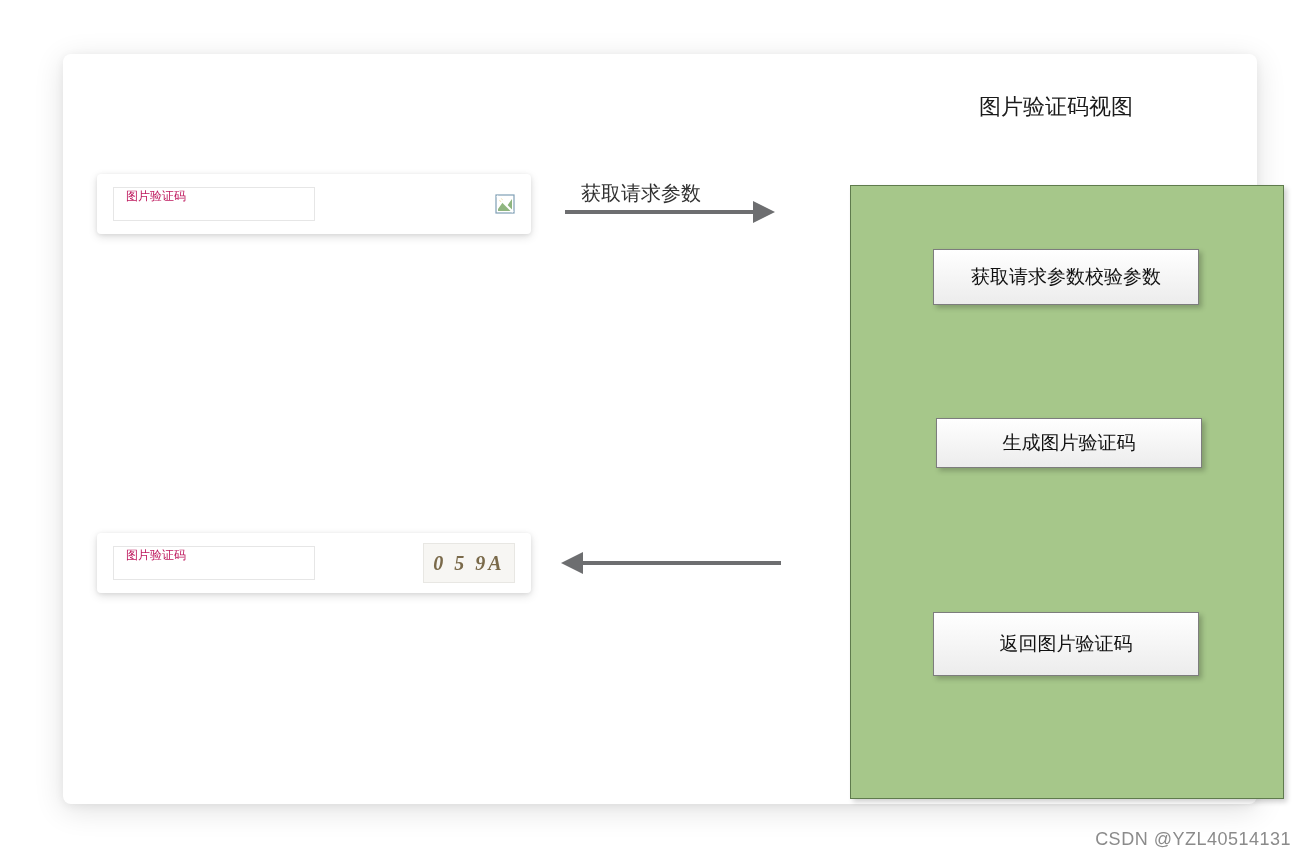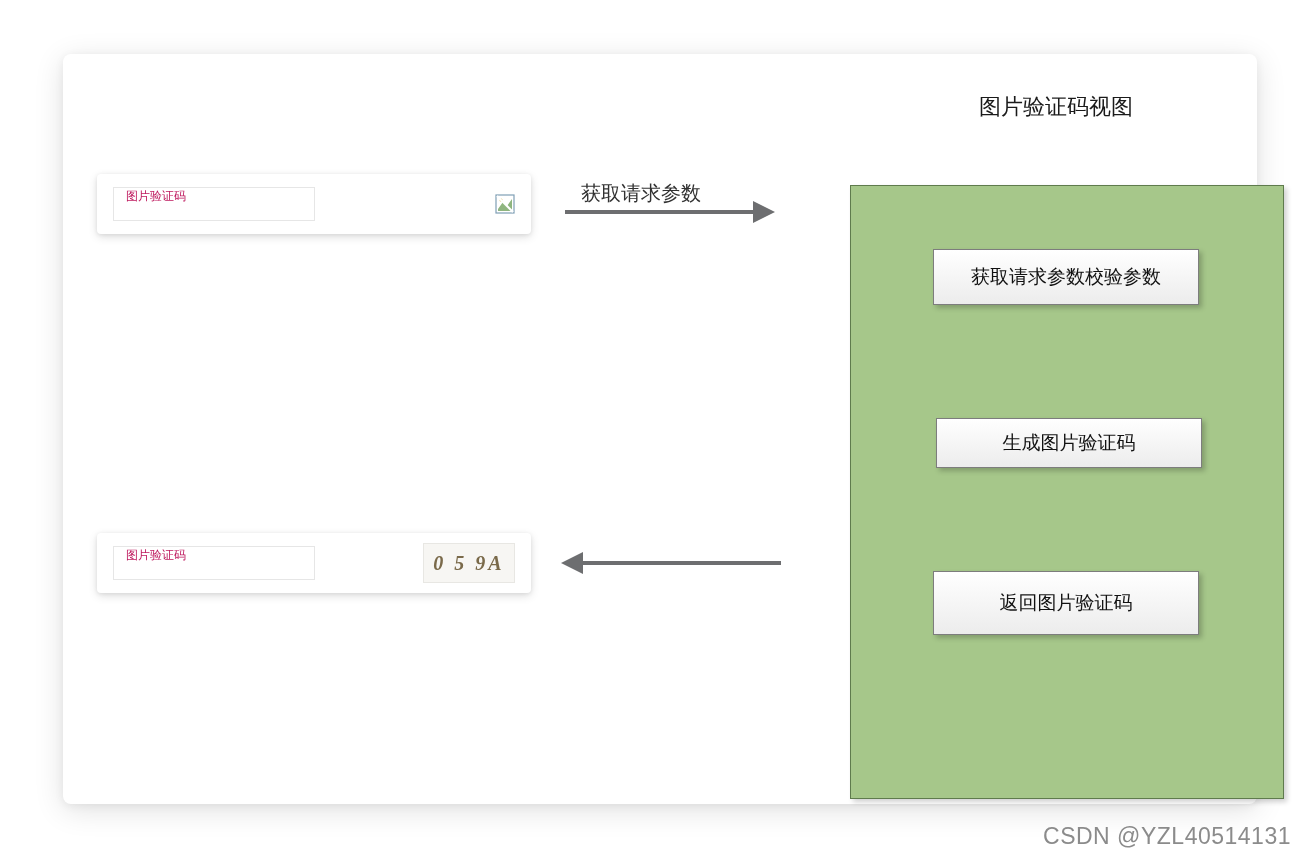--- a/index.html
+++ b/index.html
@@ -127,21 +127,21 @@
     }
     .arrow-label {
       position: absolute;
       font-size: 20px;
       color: #323232;
     }
     .watermark {
       position: absolute;
       right: 18px;
       bottom: 12px;
-      font-size: 23px;
+      font-size: 18px;
       color: #8b8b8b;
       letter-spacing: 0.5px;
     }
   </style>
 </head>
 <body>
 
 <div class="canvas">
 
   <div class="captcha-card" style="left:34px; top:120px;">
@@ -178,20 +178,20 @@
   <div class="view-title" style="left:858px; top:38px; width:270px;">图片验证码视图</div>
 
   <div class="green-panel">
     <div class="step-box" style="left:82px; top:63px; height:56px;">
       <span>获取请求参数</span>
       <span>校验参数</span>
     </div>
     <div class="step-box" style="left:85px; top:232px; height:44px;">
       <span>生成图片验证码</span>
     </div>
-    <div class="step-box" style="left:82px; top:385px; height:64px;">
+    <div class="step-box" style="left:82px; top:426px; height:64px;">
       <span>返回图片验证码</span>
     </div>
   </div>
 
 </div>
 
 <div class="watermark">CSDN @YZL40514131</div>
 
 </body></html>

